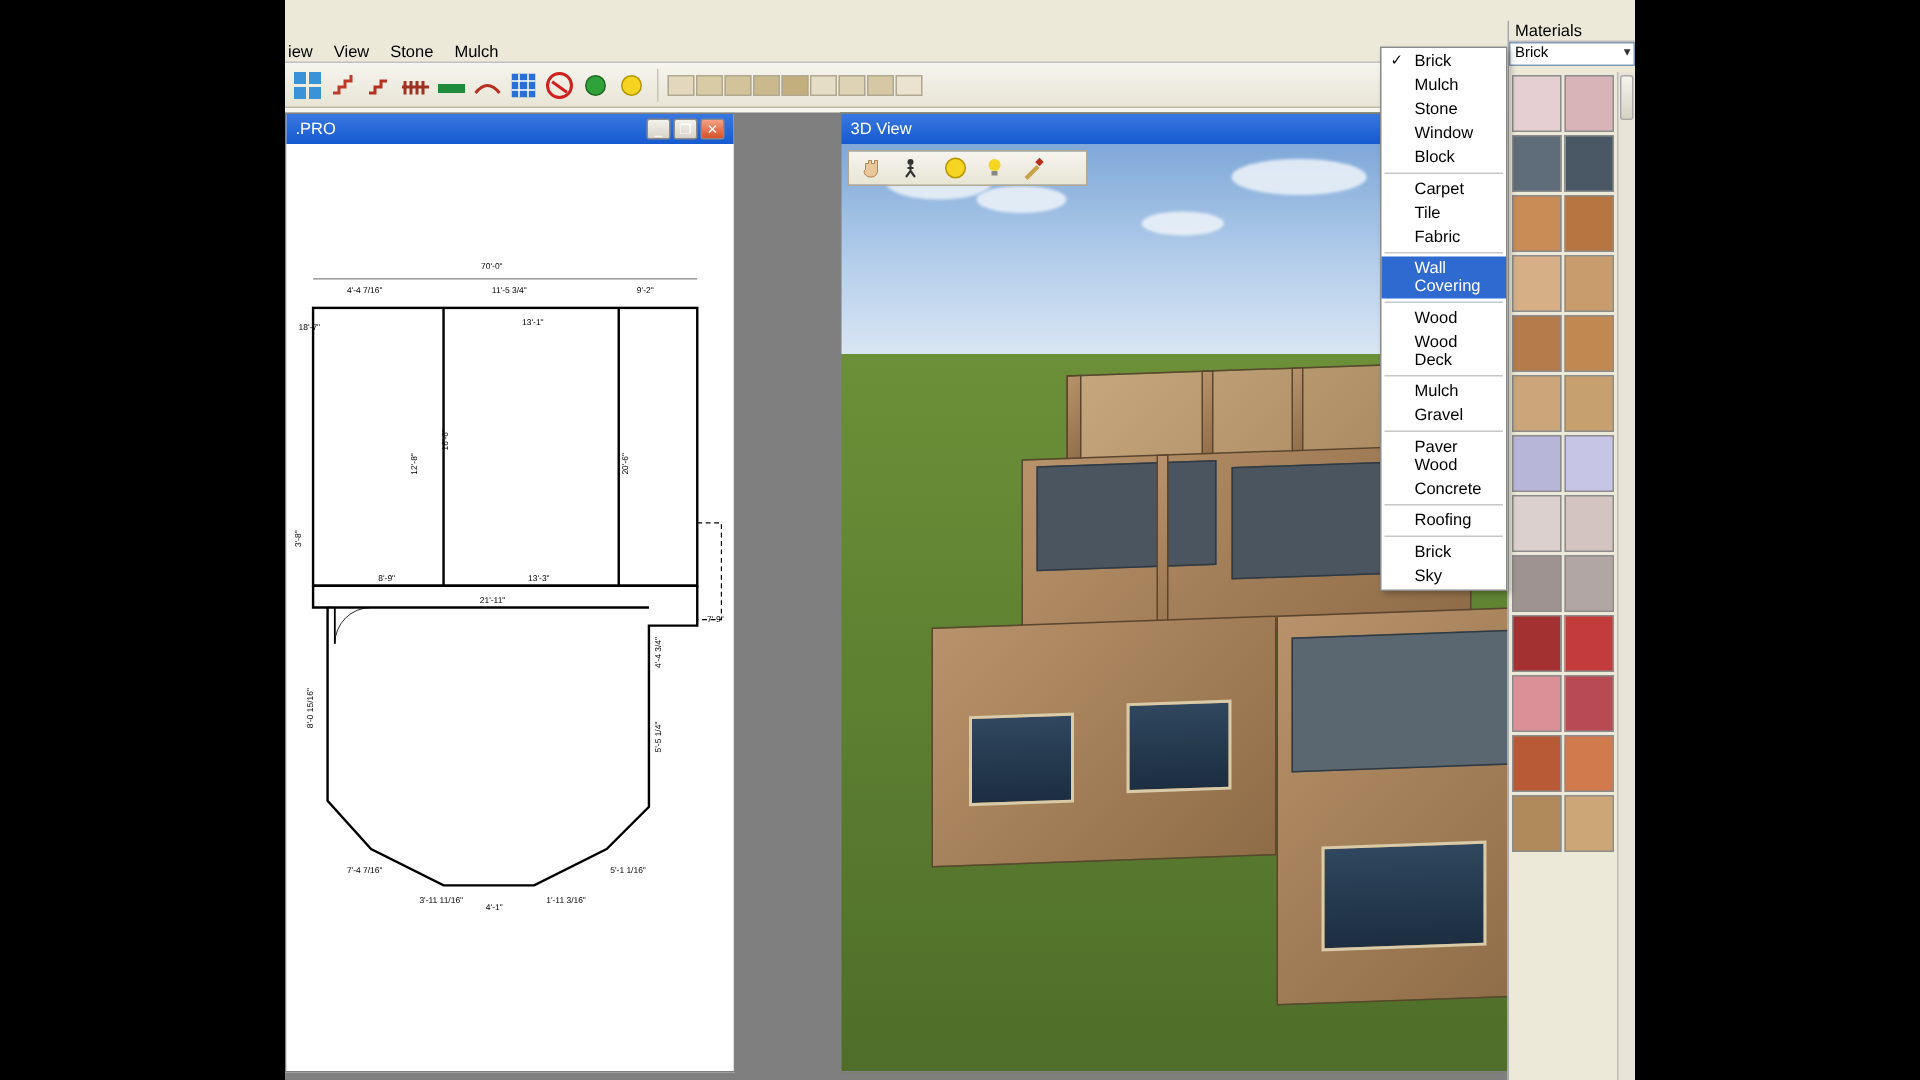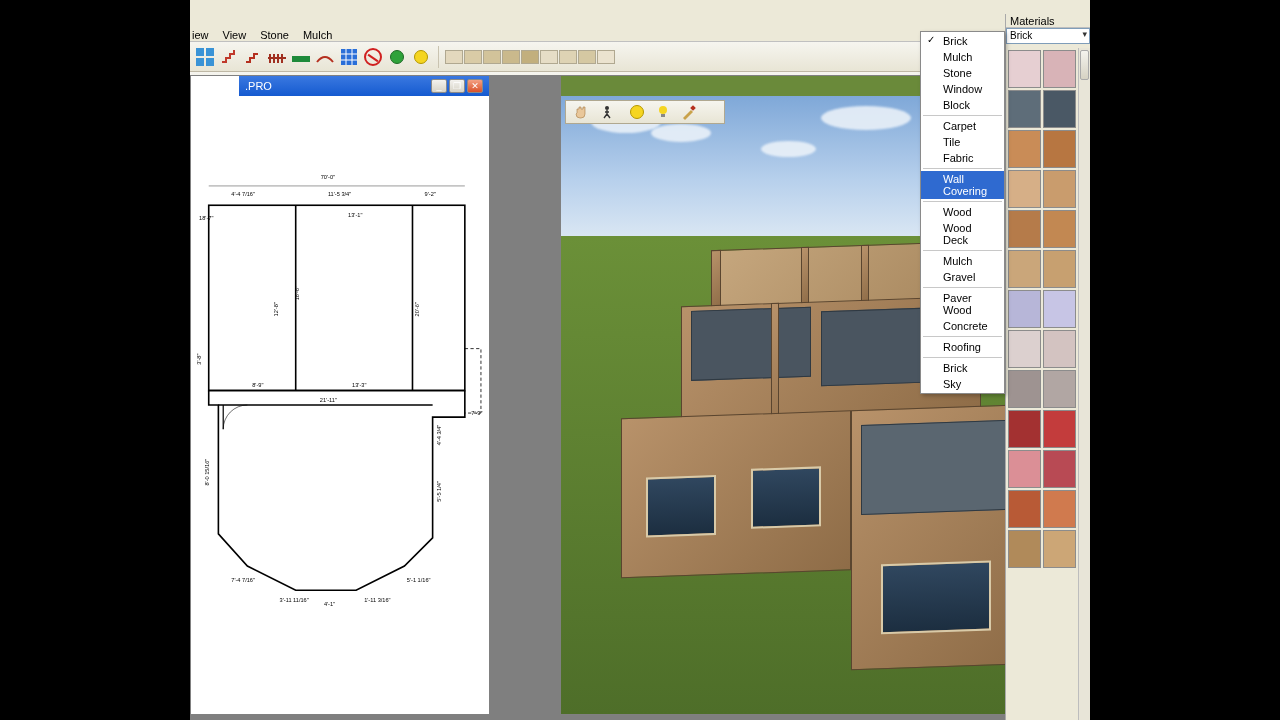--- a/index.html
+++ b/index.html
@@ -21,21 +21,21 @@
   .dotY{width:14px;height:14px;background:#f5d521;border-radius:50%;border:1px solid #b49700;}
   .dotG{width:14px;height:14px;background:#2fa23a;border-radius:50%;border:1px solid #1e6a25;}
   .miniimg{width:20px;height:14px;border:1px solid #999;background:linear-gradient(#e7dcc8,#cdbf9f);}
   .tree{width:16px;height:16px;position:relative;}
   .tree:before{content:"";position:absolute;left:2px;top:0;width:12px;height:12px;background:#2c8a2c;border-radius:50%;}
   .tree:after{content:"";position:absolute;left:7px;top:10px;width:2px;height:6px;background:#6a3b13;}
 
   .workspace { position:absolute; left:0; top:75px; right:0; bottom:0; background:#7f7f7f; }
 
   
-  .win2d { position:absolute; left:0; top:0; width:300px; height:640px; background:#fff; border:1px solid #808080;padding-left:48px; }
+  .win2d { position:absolute; left:0; top:0; width:300px; height:640px; background:#fff; border:1px solid #808080; }
   .titlebar { height:20px; background:linear-gradient(#3a78e0,#155ad0); color:#fff; font-size:11px; display:flex; align-items:center; padding:0 6px; }
   .titlebar .wbuttons{ margin-left:auto; display:flex; gap:2px;}
   .wbtn{ width:16px;height:14px;background:linear-gradient(#f3f2ee,#d7d3c7);border:1px solid #8a8a8a;border-radius:2px;display:flex;align-items:center;justify-content:center;font-size:9px;line-height:1;}
   .wbtn.close{ background:linear-gradient(#f4a183,#d9512a); color:#fff;}
   .plan { position:absolute; left:0; top:20px; right:0; bottom:0; background:#fff; }
   .plan svg{ width:100%; height:100%; }
 
   
   .win3d { position:absolute; left:370px; top:0; width:530px; height:640px; border:1px solid #808080; background:#6a8a3a; }
   .win3d .titlebar{ background:linear-gradient(#3a78e0,#155ad0);}
@@ -311,20 +311,23 @@
               <text x="268" y="530">5'-1 1/16"</text>
             </g>
 
             <path d="M40 340 A30 30 0 0 1 70 310" stroke="#000" stroke-width="0.7" fill="none"></path>
             <line x1="40" y1="310" x2="40" y2="340" stroke="#000" stroke-width="1.5"></line>
           </svg>
         </div>
       </div>
 
       <div class="win3d">
+        <div class="titlebar">
+          <span>3D View</span>
+        </div>
         <div class="view3d-toolbar">
           <div class="tbtn">
               <svg width="14" height="14">
                 <path d="M3 8 V4 h2 V2 h2 V4 h2 V2 h2 V9 a4 4 0 0 1 -4 4 h-1 a4 4 0 0 1 -4 -4 Z" fill="#e9c79a" stroke="#a57b45" stroke-width="0.6"></path>
               </svg>
             </div>
           <div class="tbtn">
               <svg width="14" height="14">
                 <circle cx="7" cy="3" r="2" fill="#333"></circle>
                 <path d="M7 5 L7 9 L4 13 M7 9 L10 13 M5 7 L9 7" stroke="#333" stroke-width="1.4" fill="none"></path>

